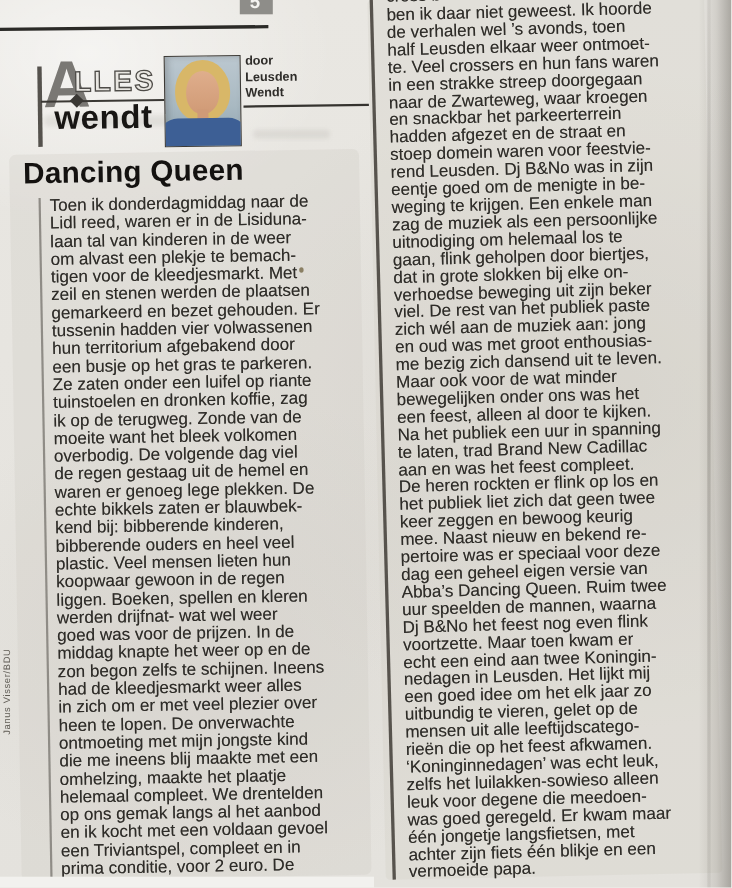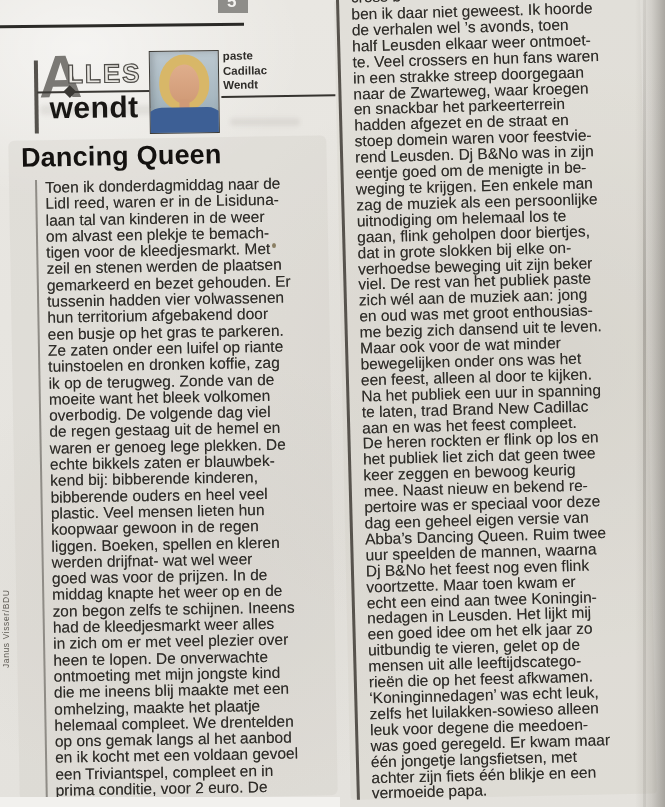--- a/index.html
+++ b/index.html
@@ -84,22 +84,22 @@
     <div class="logo-wendt">wendt</div>
 
     <div class="photo">
       <div class="hair"></div>
       <div class="face"></div>
       <div class="neck"></div>
       <div class="shirt"></div>
     </div>
 
     <div class="byline">
-      <div>paste</div>
-      <div>Cadillac</div>
+      <div>door</div>
+      <div>Leusden</div>
       <div>Wendt</div>
     </div>
     <div class="byline-rule"></div>
   </div>
 
   <div class="headline">Dancing Queen</div>
 
   <div class="col col-left">
       <div>Toen ik donderdagmiddag naar de</div>
       <div>Lidl reed, waren er in de Lisiduna-</div>

